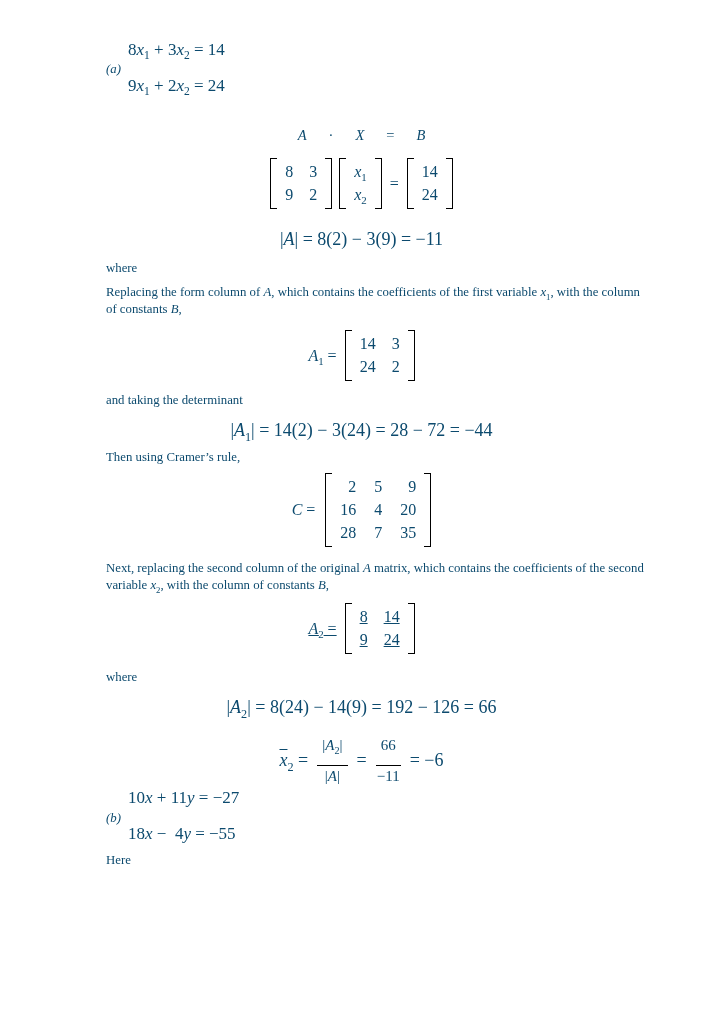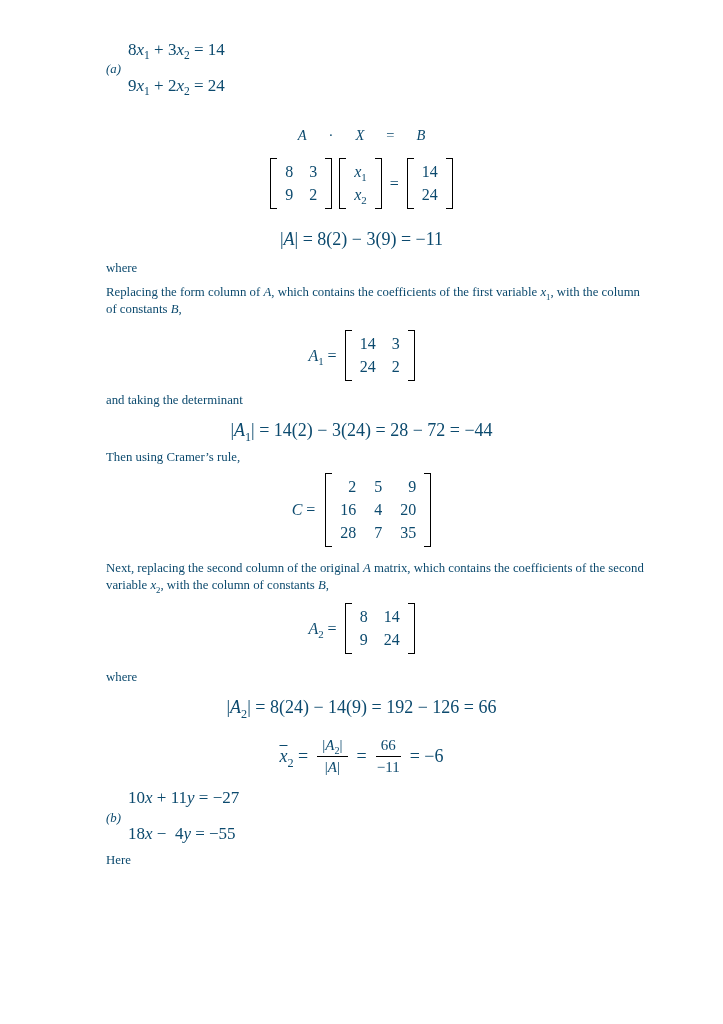--- a/index.html
+++ b/index.html
@@ -36,21 +36,21 @@
   }
   .cells.c1 { grid-template-columns:auto; }
   .cells.c2 { grid-template-columns:auto auto; column-gap:16px; }
   .cells.c3 { grid-template-columns:auto auto auto; column-gap:18px; }
   .cell { text-align:right; }
   .cell.ctr { text-align:center; }
   .eqsign { padding:0 1px; }
   .mat-label { font-size:16px; }
 
   .frac { display:inline-flex; flex-direction:column; align-items:center; line-height:1.25; font-size:15px; }
-  .frac .fnum { padding:0 5px 1px; border-bottom:1.4px solid #000; }
+  .frac .fnum { padding:0 5px 10px; border-bottom:1.4px solid #000; }
   .frac .fden { padding-top:1px; }
 </style>
 </head>
 <body>
 
 <div class="page">
 
   <div class="abs eq-large" style="left:128px; top:40px;"><span>8</span><span class="it">x</span><sub>1</sub><span> + 3</span><span class="it">x</span><sub>2</sub><span> = 14</span></div>
   <div class="abs body-text it" style="left:106px; top:61px;">(a)</div>
   <div class="abs eq-large" style="left:128px; top:76px;"><span>9</span><span class="it">x</span><sub>1</sub><span> + 2</span><span class="it">x</span><sub>2</sub><span> = 24</span></div>
@@ -138,21 +138,21 @@
         <span class="cell">28</span>
         <span class="cell">7</span>
         <span class="cell">35</span>
       </span>
       <span class="bkt r"></span>
     </span>
   </div>
 
   <div class="abs body-text para" style="left:106px; top:560px;"><span>Next, replacing the second column of the original </span><span class="it">A</span><span> matrix, which contains the coefficients of the second variable </span><span class="it">x</span><sub>2</sub><span>, with the column of constants </span><span class="it">B</span><span>,</span></div>
 
-  <div class="center-row" style="top:603px; gap:8px;">
+  <div class="center-row" style="top:603px; gap:8px;text-decoration:underline;">
     <span class="mat-label"><span class="it">A</span><sub>2</sub><span> =</span></span>
     <span class="mat">
       <span class="bkt l"></span>
       <span class="cells c2">
         <span class="cell">8</span>
         <span class="cell">14</span>
         <span class="cell">9</span>
         <span class="cell">24</span>
       </span>
       <span class="bkt r"></span>

